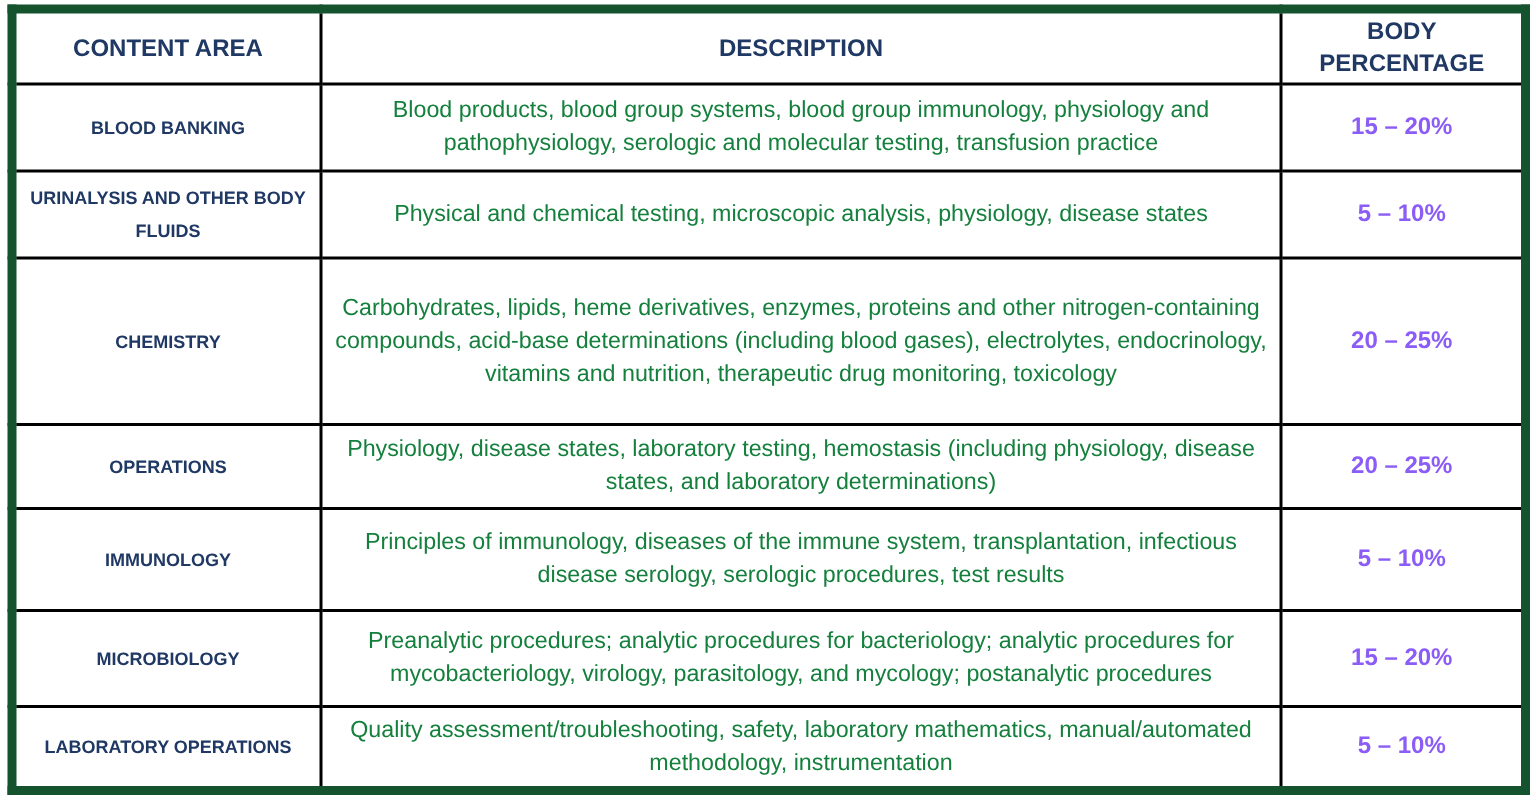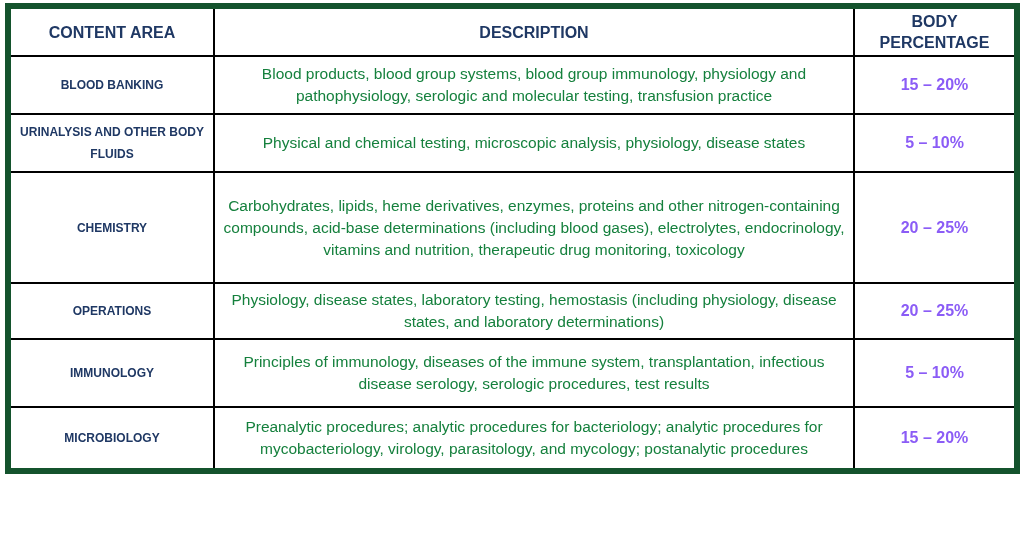--- a/index.html
+++ b/index.html
@@ -105,15 +105,20 @@
       <tr class="h54">
         <td class="area">IMMUNOLOGY</td>
         <td class="desc">Principles of immunology, diseases of the immune system, transplantation, infectious disease serology, serologic procedures, test results</td>
         <td class="pct">5 – 10%</td>
       </tr>
       <tr class="h80">
         <td class="area">MICROBIOLOGY</td>
         <td class="desc">Preanalytic procedures; analytic procedures for bacteriology; analytic procedures for mycobacteriology, virology, parasitology, and mycology; postanalytic procedures</td>
         <td class="pct">15 – 20%</td>
       </tr>
+      <tr class="h56">
+        <td class="area">LABORATORY OPERATIONS</td>
+        <td class="desc">Quality assessment/troubleshooting, safety, laboratory mathematics, manual/automated methodology, instrumentation</td>
+        <td class="pct">5 – 10%</td>
+      </tr>
     </tbody>
   </table>
 </div>
 
 </body></html>

